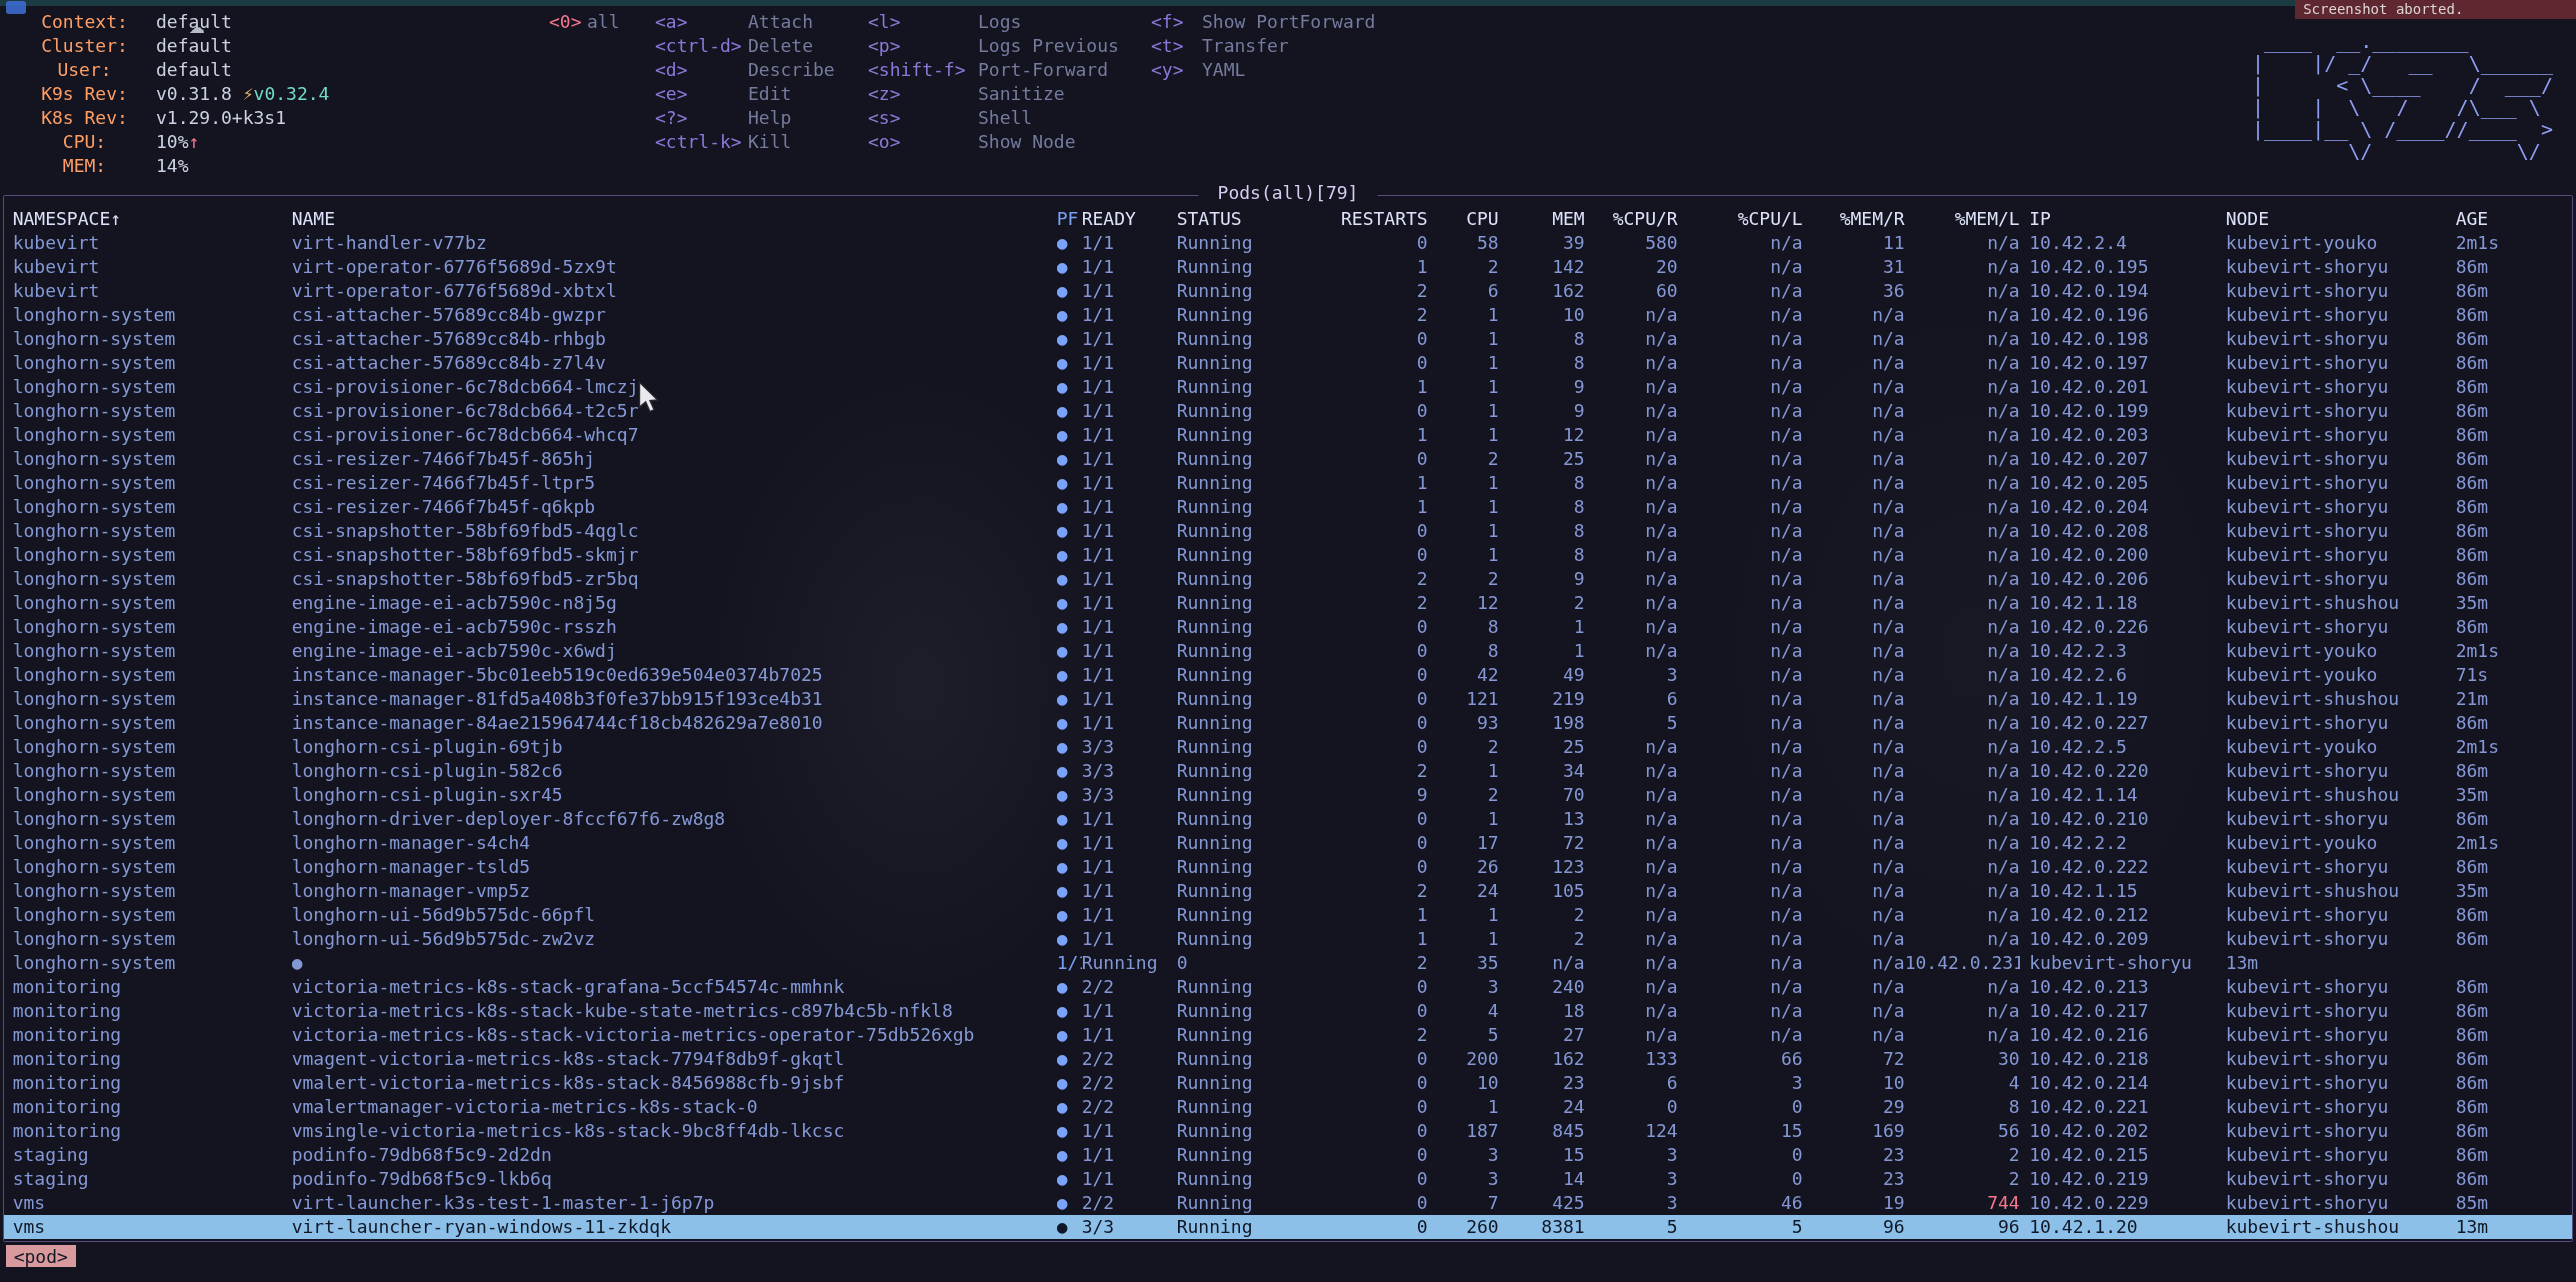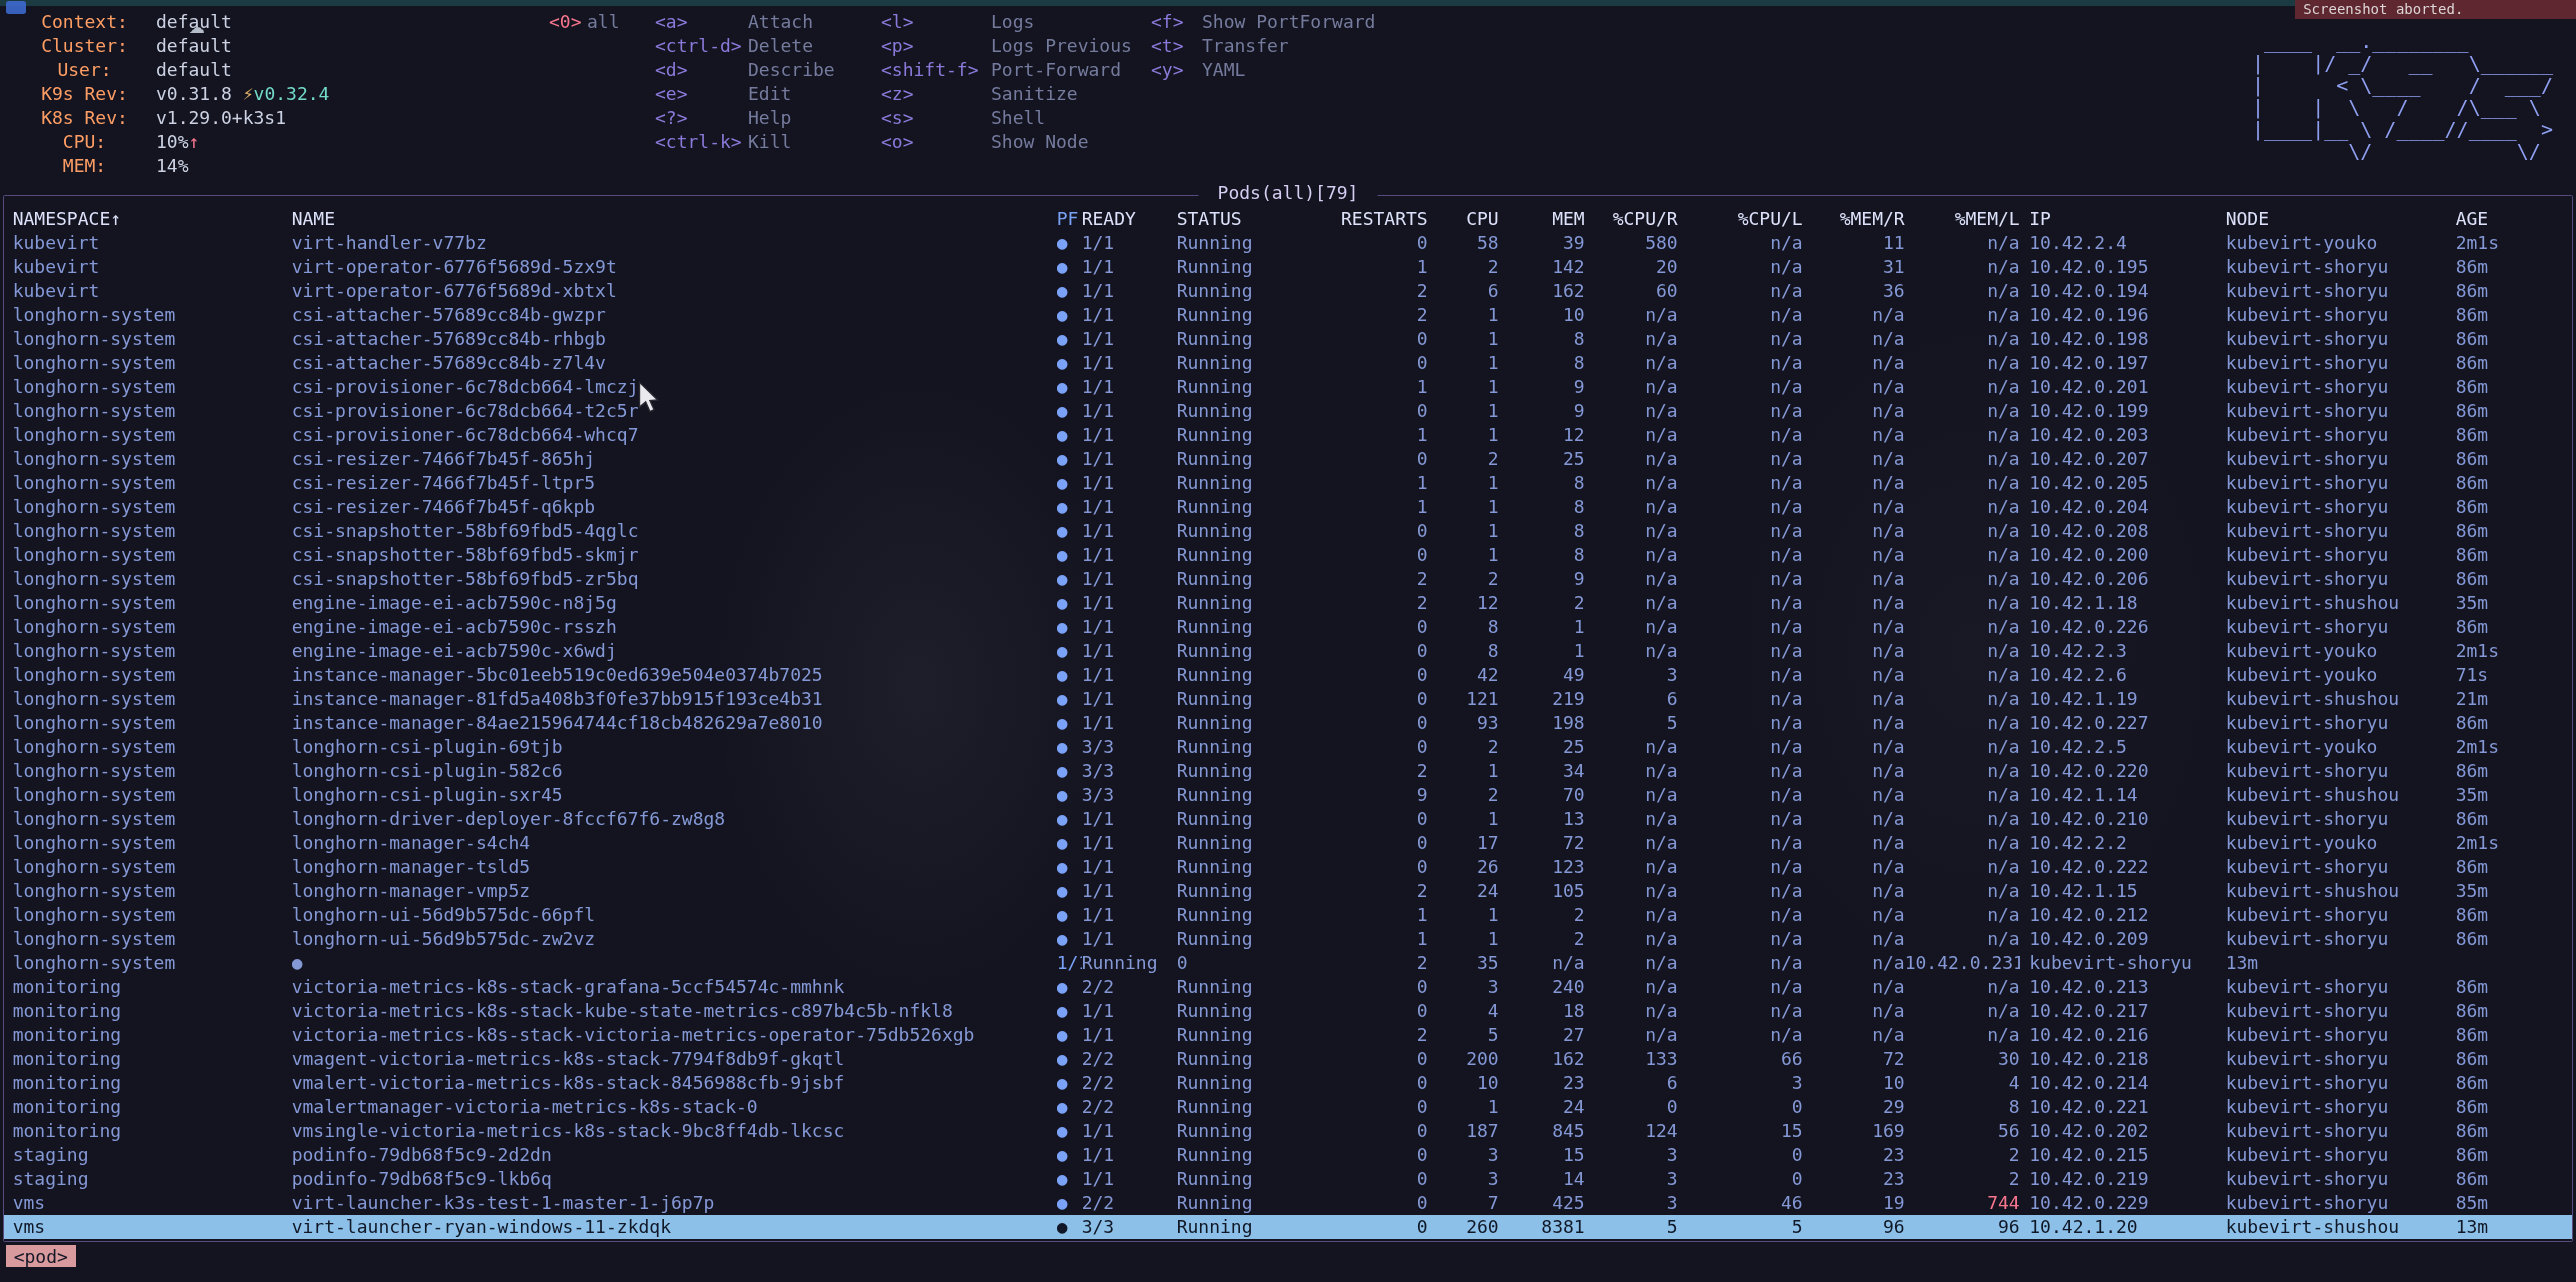--- a/index.html
+++ b/index.html
@@ -23,21 +23,21 @@
   .info-label{display:inline-block;width:143px;color:#ff9e64;text-align:center;}
   .p-val{color:#ccd2e3;}
   .p-teal{color:#73daca;}
   .p-yellow{color:#e0af68;}
   .p-red{color:#f7768e;}
   
   .menu{position:absolute;top:9.6px;left:0;right:329px;height:161px;}
   .menu-col{position:absolute;top:0;line-height:24px;white-space:pre;}
   .mc0{left:549px;}  .mc0 .mkey{width:38px;}
   .mc1{left:655px;}  .mc1 .mkey{width:93px;}
-  .mc2{left:868px;margin-left:13px;} .mc2 .mkey{width:110px;}
+  .mc2{left:868px;} .mc2 .mkey{width:110px;}
   .mc3{left:1151px;} .mc3 .mkey{width:51px;}
   .menu-item{height:24px;}
   .mkey{display:inline-block;color:#8b79d9;}
   .mkey.pink{color:#f7768e;}
   .mdesc{color:#757b9d;}
   
   .logo{position:absolute;top:30px;right:11px;margin:0;color:#8f9ff0;font-size:20px;line-height:22px;
     font-family:"DejaVu Sans Mono", monospace;}
   
   .table-panel{position:absolute;left:2.7px;right:2.7px;top:195px;height:1047px;

